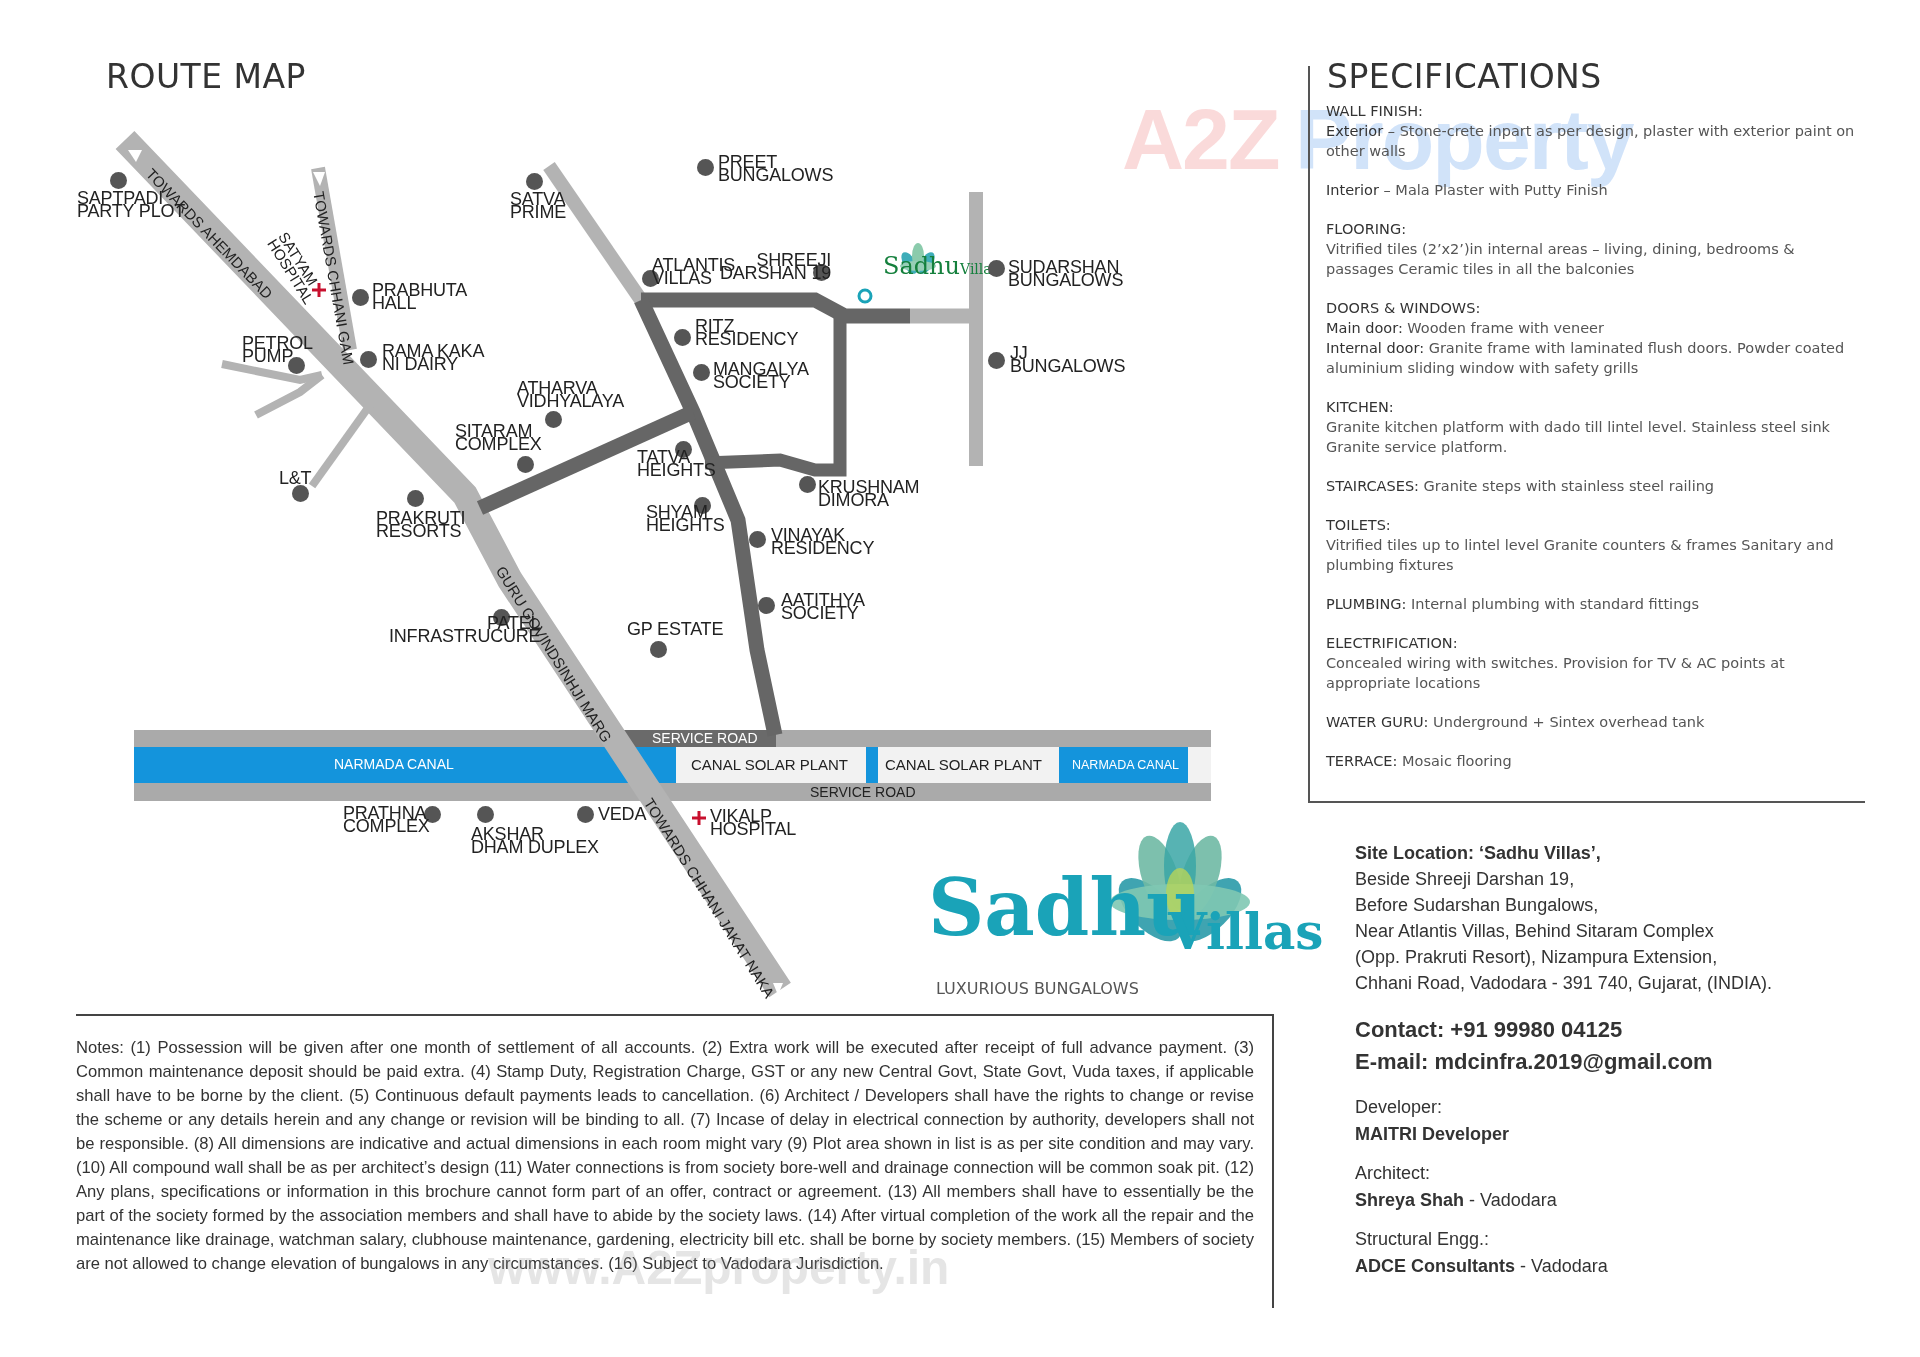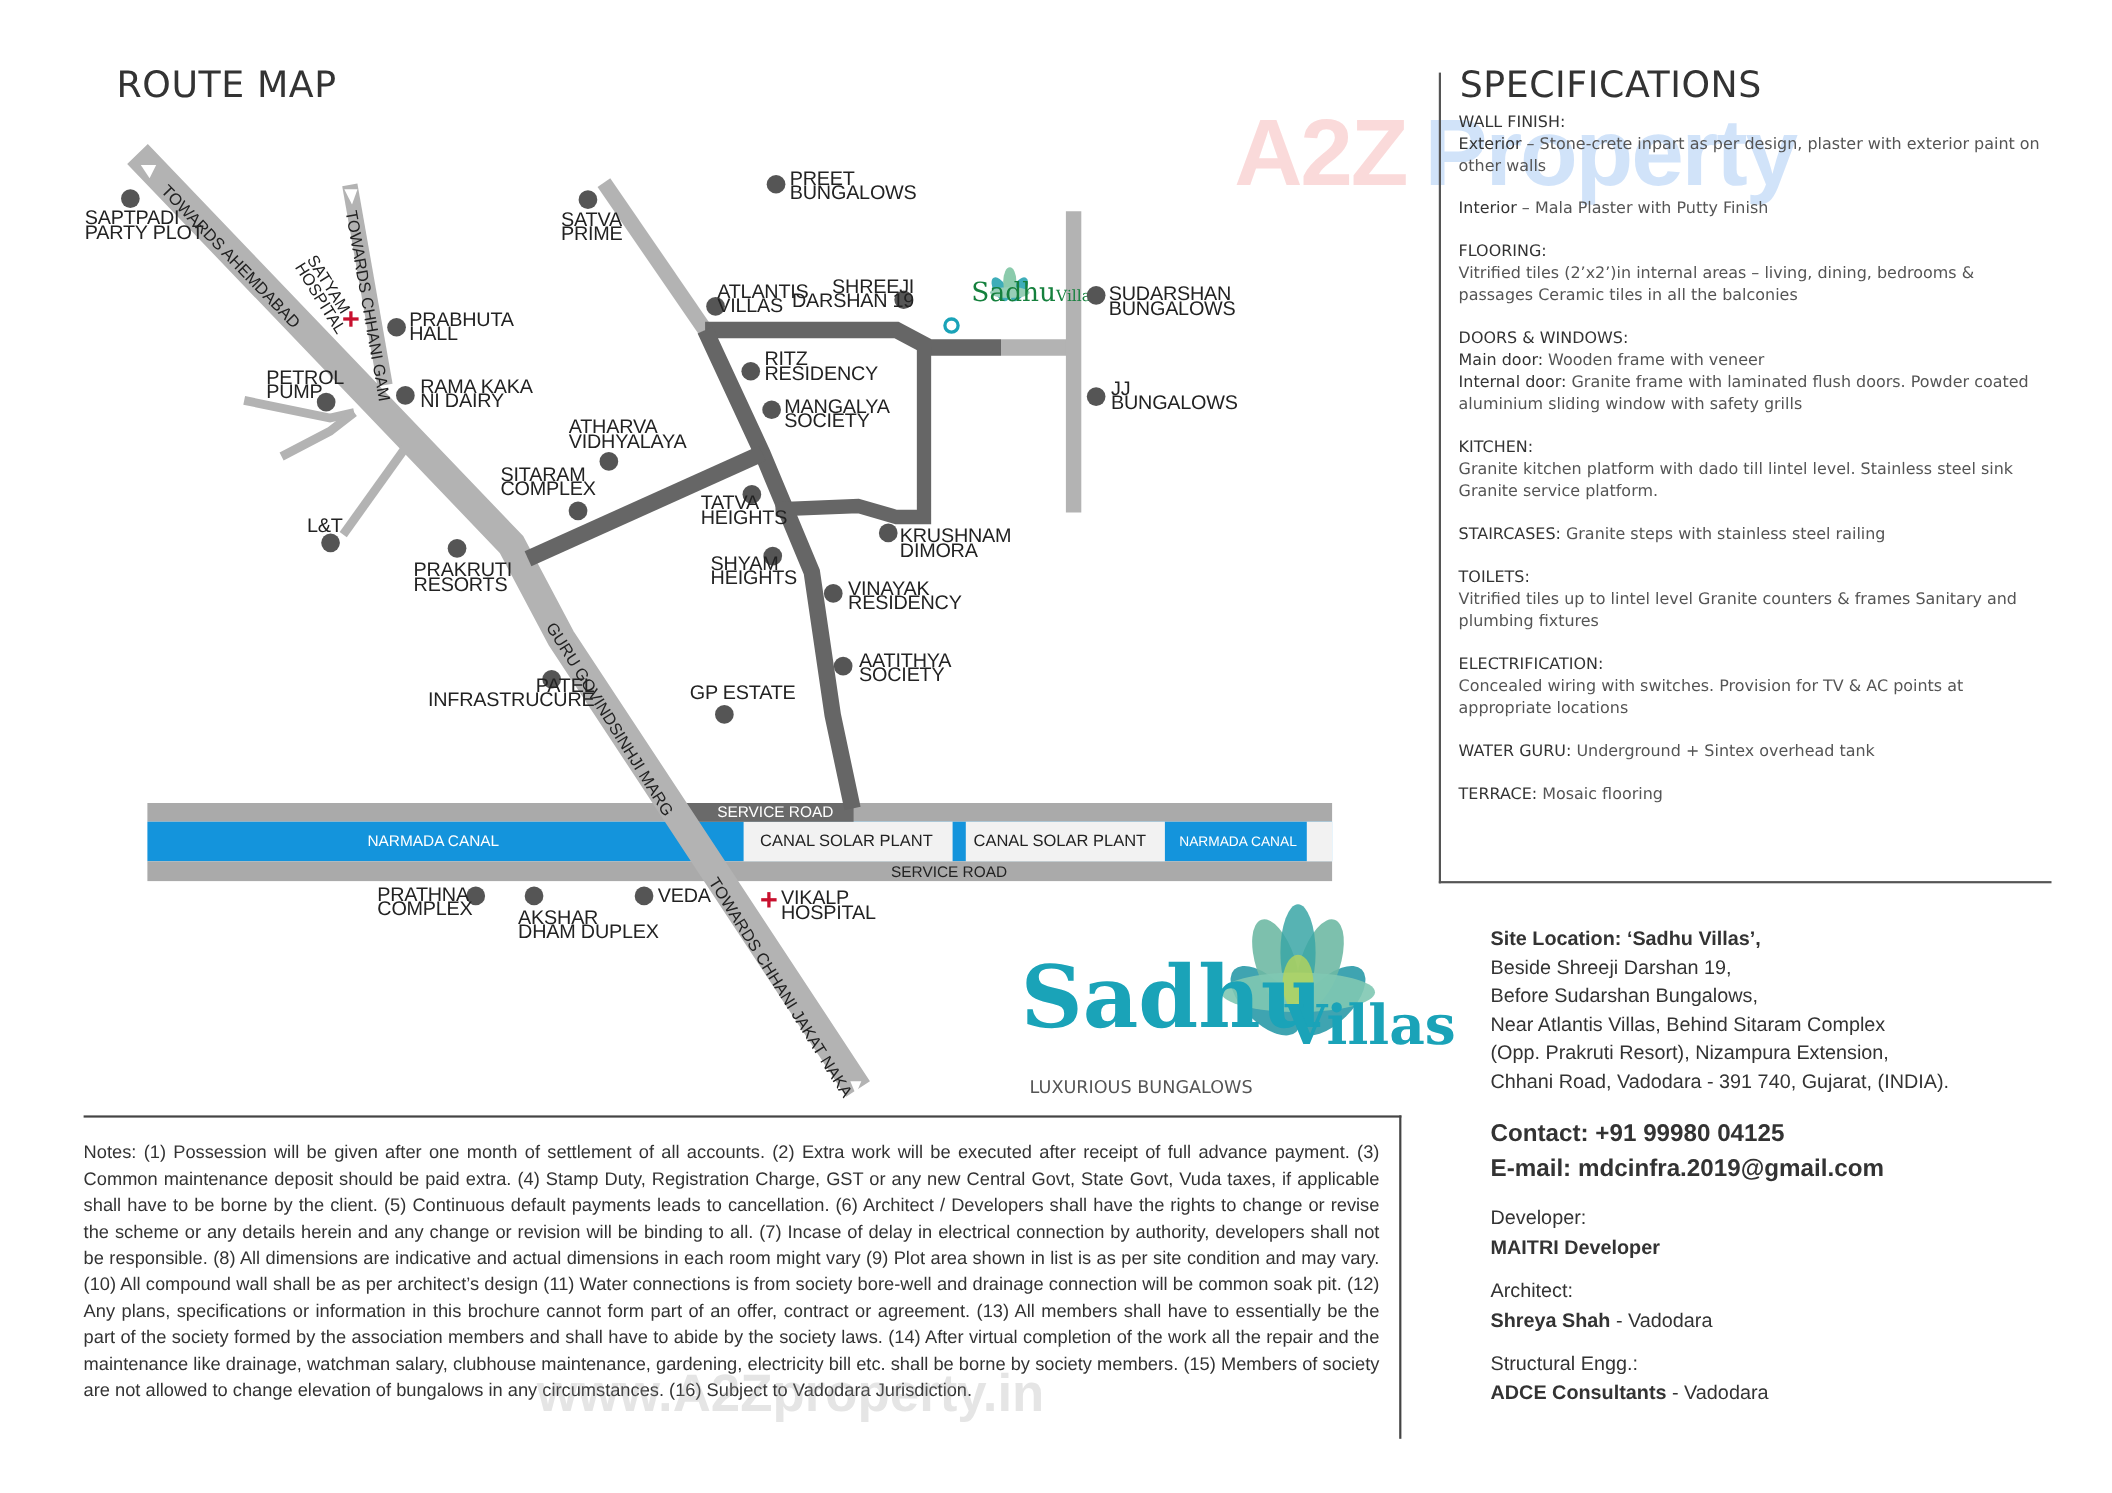--- a/index.html
+++ b/index.html
@@ -246,20 +246,23 @@
     <div>Granite kitchen platform with dado till lintel level. Stainless steel sink Granite service platform.</div>
   </div>
   <div class="block">
     <span class="h">STAIRCASES:</span><span> Granite steps with stainless steel railing</span>
   </div>
   <div class="block">
     <div class="h">TOILETS:</div>
     <div>Vitrified tiles up to lintel level Granite counters &amp; frames Sanitary and plumbing fixtures</div>
   </div>
   <div class="block">
+    <span class="h">PLUMBING:</span><span> Internal plumbing with standard fittings</span>
+  </div>
+  <div class="block">
     <div class="h">ELECTRIFICATION:</div>
     <div>Concealed wiring with switches. Provision for TV &amp; AC points at appropriate locations</div>
   </div>
   <div class="block">
     <span class="h">WATER GURU:</span><span> Underground + Sintex overhead tank</span>
   </div>
   <div class="block">
     <span class="h">TERRACE:</span><span> Mosaic flooring</span>
   </div>
 </div>

